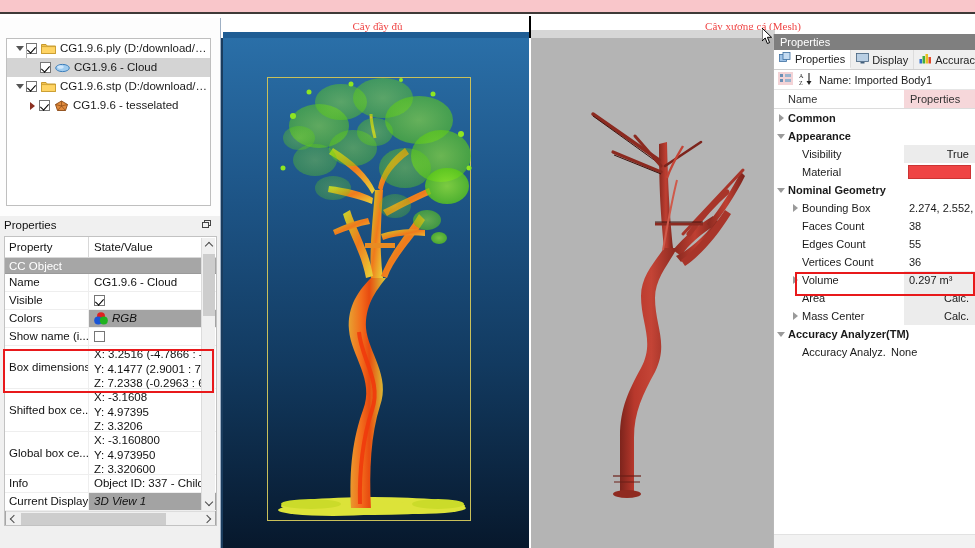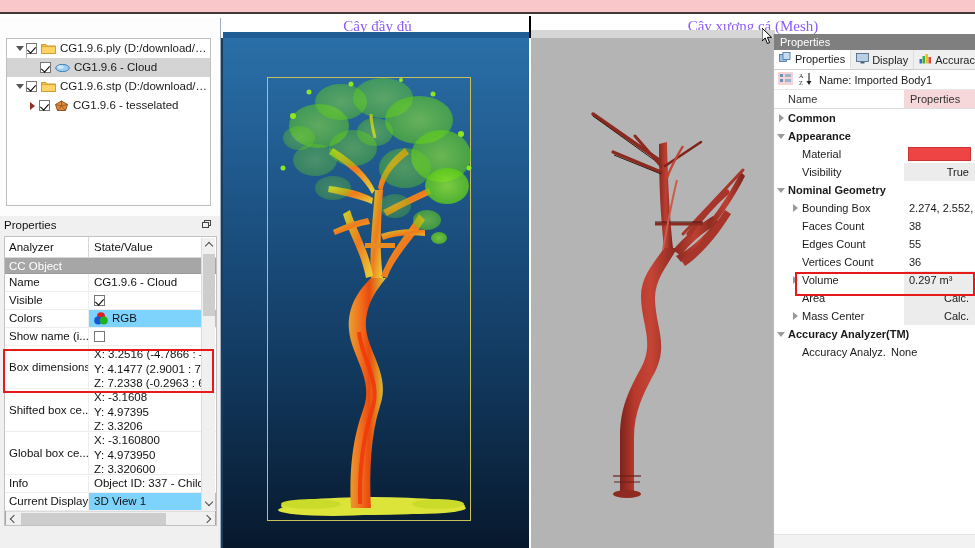--- a/index.html
+++ b/index.html
@@ -19,21 +19,21 @@
     border-bottom: 2px solid #3f3a38;
   }
 
   
   .caption-row {
     position: absolute; left: 0; top: 16px; width: 975px; height: 22px;
     background: #ffffff;
   }
   .caption {
     position: absolute; top: 0; height: 22px; line-height: 21px;
-    font-family: "Liberation Serif", serif; font-size: 15px; color: #8b5cf6;
+    font-family: "Liberation Serif", serif; font-size: 11px; color: #ef4444;
     text-align: center;
   }
   .cap-left  { left: 225px; width: 305px; }
   .cap-right { left: 531px; width: 444px; }
   .cap-divider {
     position: absolute; left: 529px; top: 16px; width: 2px; height: 22px; background: #000;
   }
 
   
   .tree-panel {
@@ -119,21 +119,21 @@
   .pt-row .c2 {
     flex: 1; padding-left: 5px; line-height: 17px; display: flex; align-items: center;
     white-space: nowrap; overflow: hidden;
   }
   .pt-section {
     background: #a6a6a6; color: #ffffff; font-size: 11.5px; height: 16px; line-height: 16px;
     padding-left: 4px; border-bottom: 1px solid #9a9a9a;
   }
   .pt-row.multi .c1 { line-height: 15px; align-items: center; }
   .pt-row.multi .c2 { display: block; padding-top: 1px; line-height: 14.5px; }
-  .value-cell { background: #7dd3fc; }
+  .value-cell { background: #a3a3a3; font-style: italic; }
   .pt-check {
     width: 11px; height: 11px; border: 1px solid #767676; background: #fff;
     display: inline-block; position: relative;
   }
   .pt-check.checked::after {
     content: ""; position: absolute; left: 2px; top: 1px;
     width: 4px; height: 7px; border: solid #000; border-width: 0 1.5px 1.5px 0;
     transform: rotate(42deg);
   }
   .rgb-swatch { width: 14px; height: 13px; margin-right: 4px; flex: 0 0 14px; }
@@ -342,21 +342,21 @@
       <span>Properties</span>
       <span class="dock-float-icon">
           <i class="a"></i>
           <i class="b"></i>
         </span>
     </div>
 
     <div class="prop-table">
 
       <div class="pt-head">
-        <div class="c1">Analyzer</div>
+        <div class="c1">Property</div>
         <div class="c2">State/Value</div>
       </div>
 
       <div class="pt-section">CC Object</div>
 
       <div class="pt-row">
         <div class="c1">Name</div>
         <div class="c2">CG1.9.6 - Cloud</div>
       </div>
 
@@ -648,29 +648,29 @@
       <div class="n ind1">
         <span class="exp">
             <span class="td"></span>
           </span>
         <span>Appearance</span>
       </div>
       <div class="v"></div>
     </div>
 
     <div class="rp-row">
+      <div class="n ind3">Visibility</div>
+      <div class="v boxed right">True</div>
+    </div>
+
+    <div class="rp-row">
       <div class="n ind3">Material</div>
       <div class="v" style="padding:2px 4px 2px 4px;">
         <span class="mat-swatch"></span>
       </div>
-    </div>
-
-    <div class="rp-row">
-      <div class="n ind3">Visibility</div>
-      <div class="v boxed right">True</div>
     </div>
 
     <div class="rp-row rp-group">
       <div class="n ind1">
         <span class="exp">
             <span class="td"></span>
           </span>
         <span>Nominal Geometry</span>
       </div>
       <div class="v"></div>

